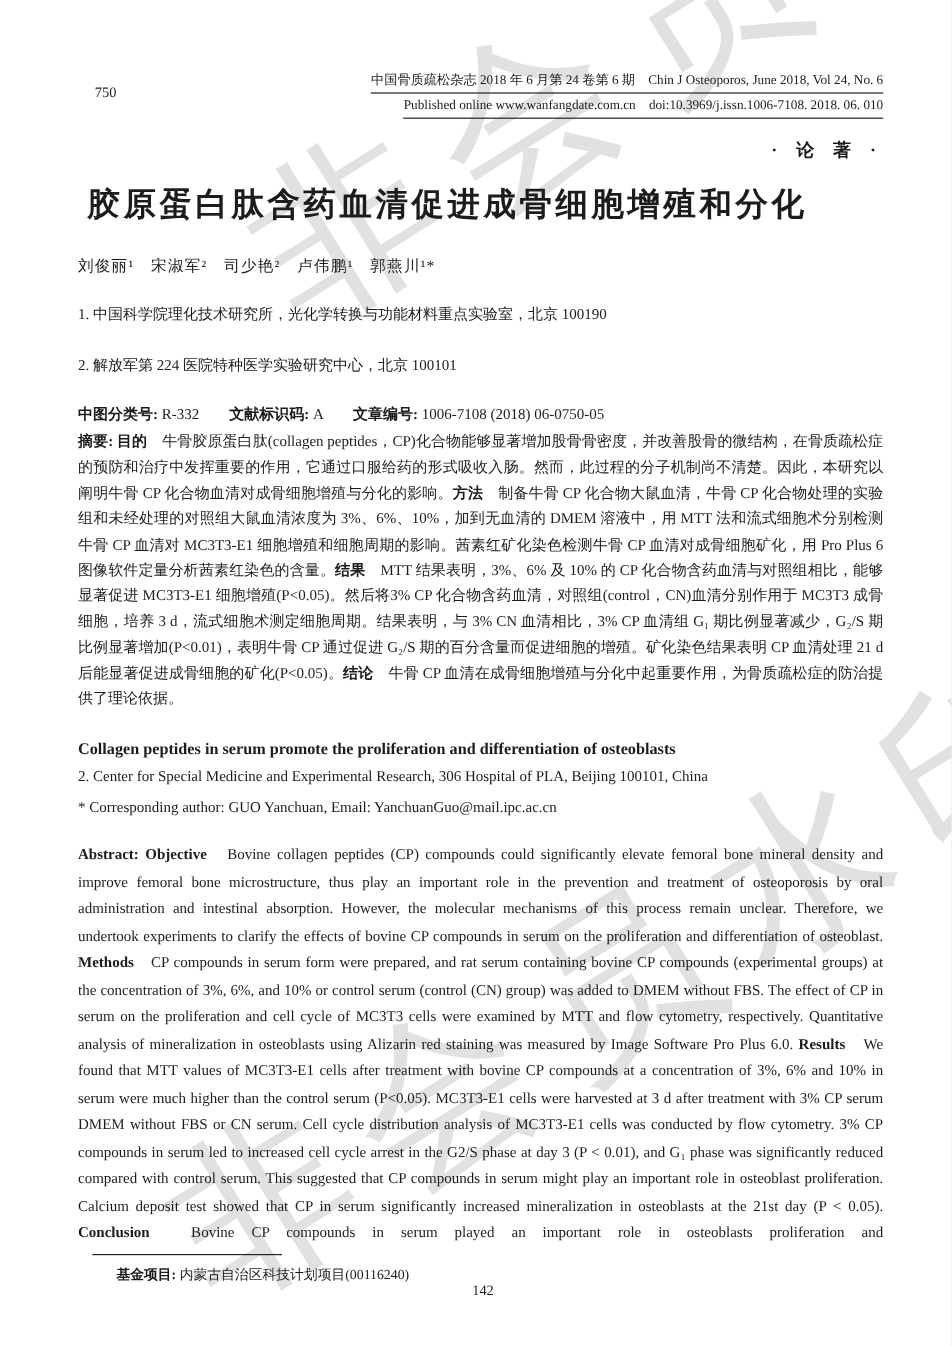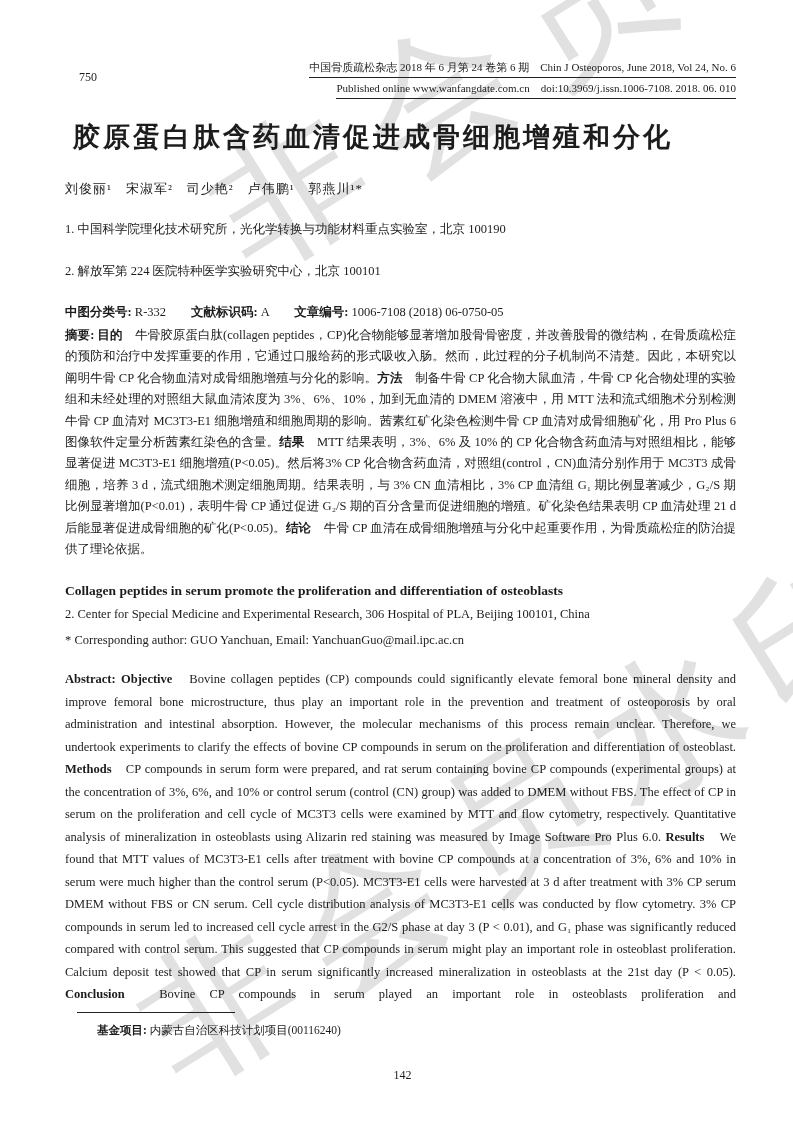--- a/index.html
+++ b/index.html
@@ -141,20 +141,21 @@
   <div class="content">
 
     <div class="hdr">
       <div class="hdr-pageno">750</div>
       <div class="hdr-lines">
         <span class="hdr-line">中国骨质疏松杂志 2018 年 6 月第 24 卷第 6 期　Chin J Osteoporos, June 2018, Vol 24, No. 6</span><br>
         <span class="hdr-line">Published online www.wanfangdate.com.cn　doi:10.3969/j.issn.1006-7108. 2018. 06. 010</span>
       </div>
     </div>
 
+    <div class="article-type">· 论 著 ·</div>
 
     <h1 class="title-cn">胶原蛋白肽含药血清促进成骨细胞增殖和分化</h1>
 
     <div class="authors-cn">刘俊丽¹　宋淑军²　司少艳²　卢伟鹏¹　郭燕川¹*</div>
 
     <div class="affil-cn">1. 中国科学院理化技术研究所，光化学转换与功能材料重点实验室，北京 100190</div>
     <div class="affil-cn">2. 解放军第 224 医院特种医学实验研究中心，北京 100101</div>
 
     <div class="meta-line"><strong>中图分类号: </strong><span>R-332　　</span><strong>文献标识码: </strong><span>A　　</span><strong>文章编号: </strong><span>1006-7108 (2018) 06-0750-05</span></div>
 

